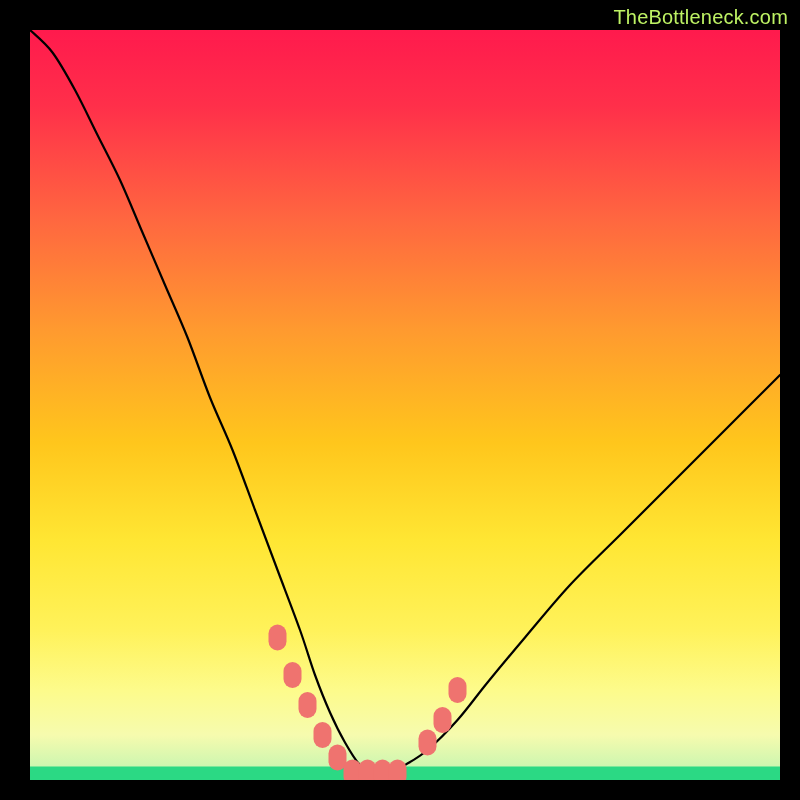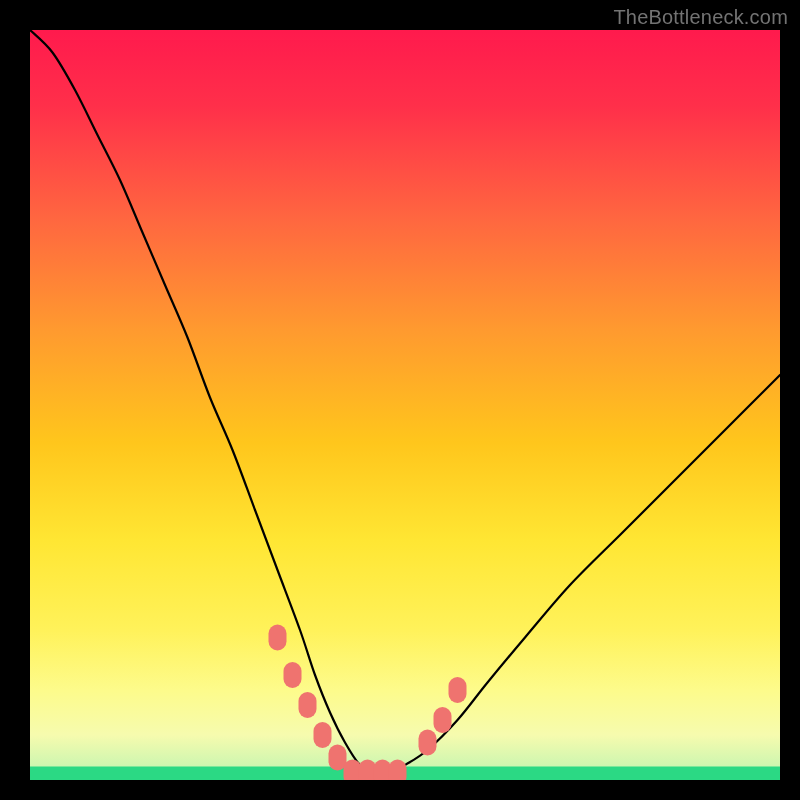--- a/index.html
+++ b/index.html
@@ -14,21 +14,21 @@
   .stage {
     position: relative;
     width: 800px;
     height: 800px;
     background: #000;
   }
   .watermark {
     position: absolute;
     top: 6px;
     right: 12px;
-    color: #737373;
+    color: #bef264;
     font-size: 20px;
     font-weight: 500;
     letter-spacing: 0.2px;
     z-index: 10;
     user-select: none;
   }
   svg {
     position: absolute;
     top: 0;
     left: 0;

